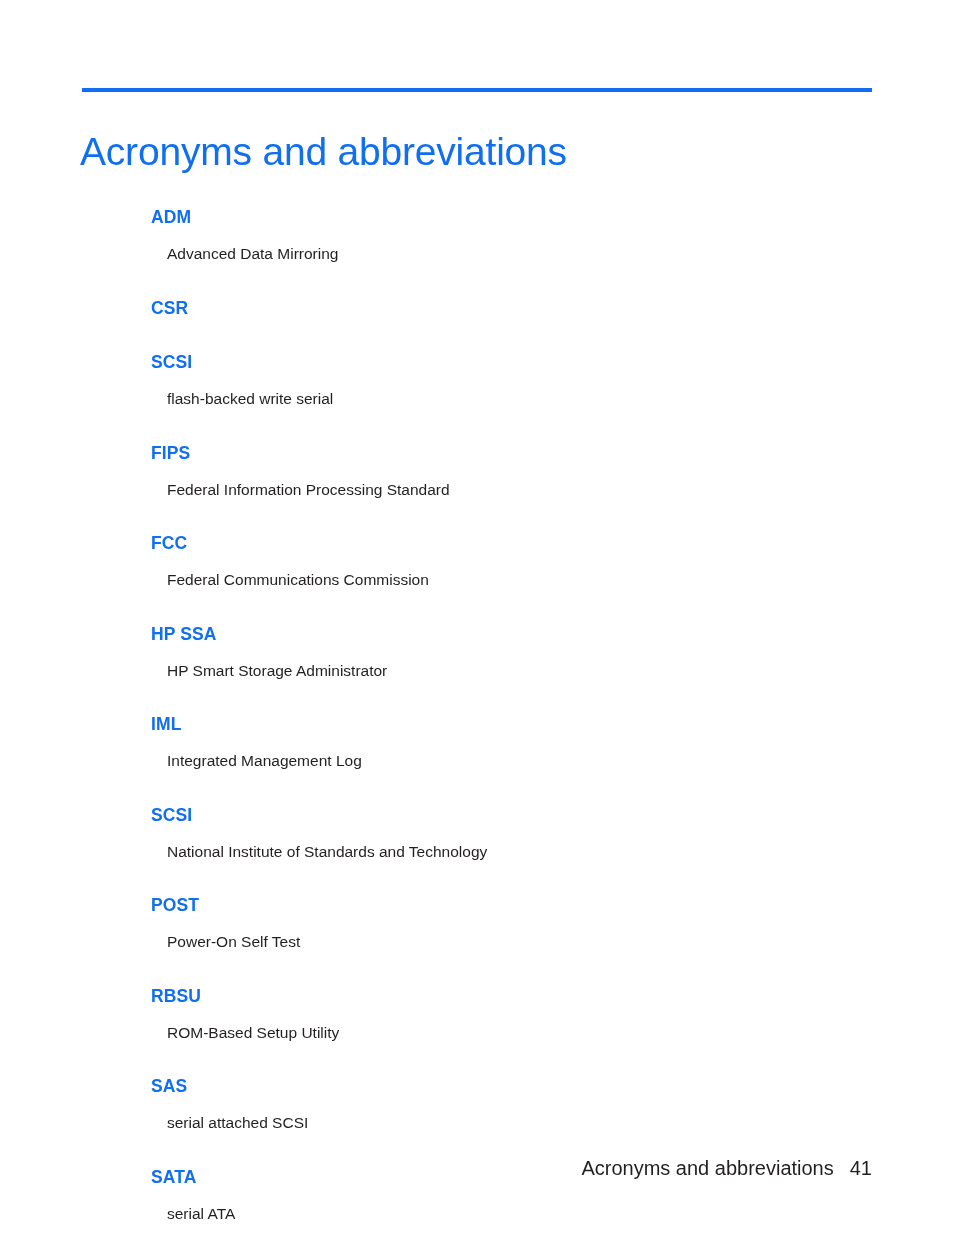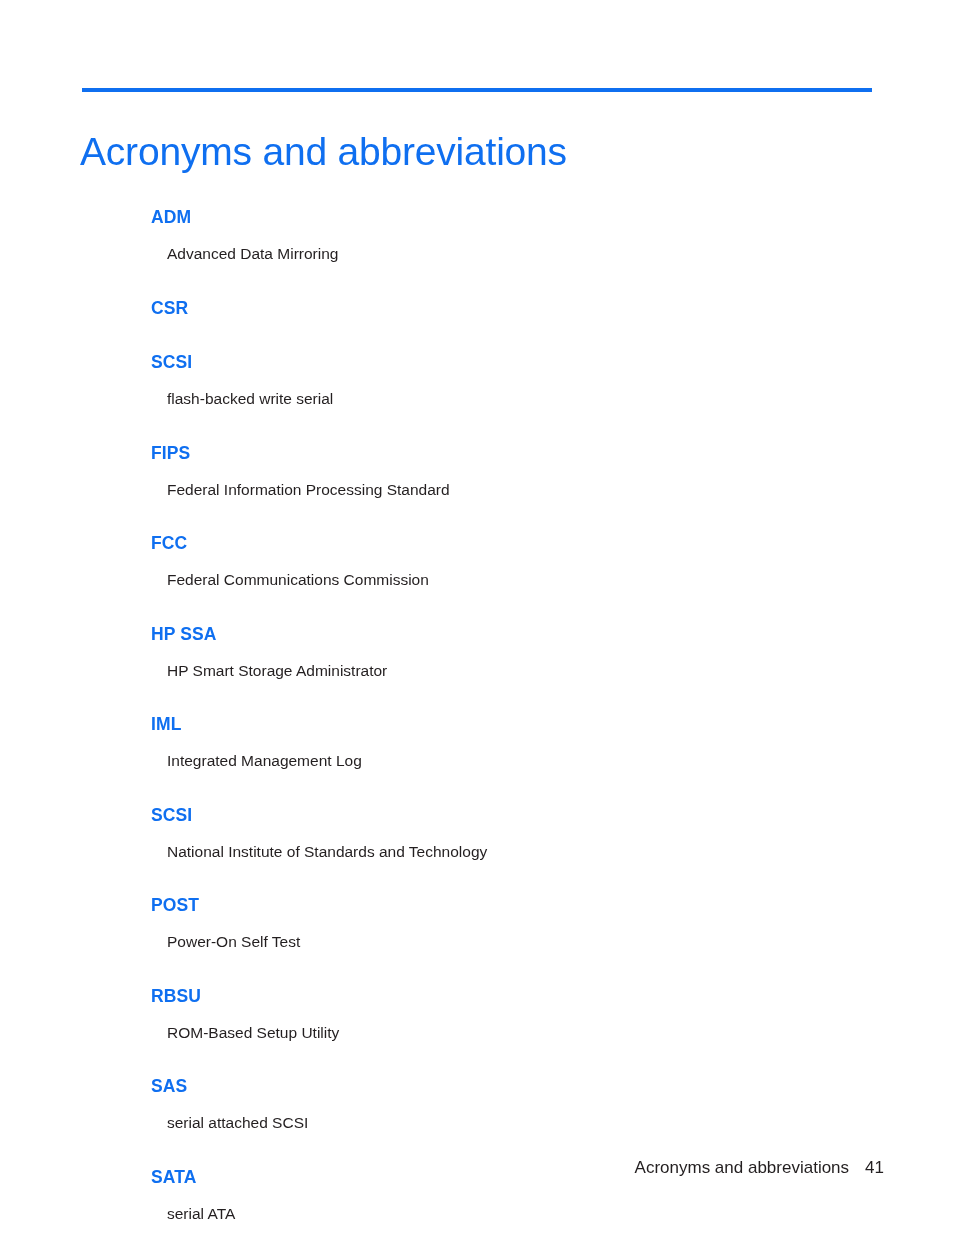--- a/index.html
+++ b/index.html
@@ -66,25 +66,25 @@
     font-size: 15.5px;
     line-height: 20px;
     color: #231f20;
     font-weight: 400;
     margin: 16px;
   }
 
   
   .footer {
     position: absolute;
-    left: 94px;
+    left: 82px;
     top: 1158px;
     width: 790px;
     text-align: right;
-    font-size: 17px;
+    font-size: 20px;
     line-height: 20px;
     color: #231f20;
     white-space: nowrap;
   }
   .footer-label {
     display: inline;
   }
   .footer-page {
     display: inline;
     padding-left: 16px;

